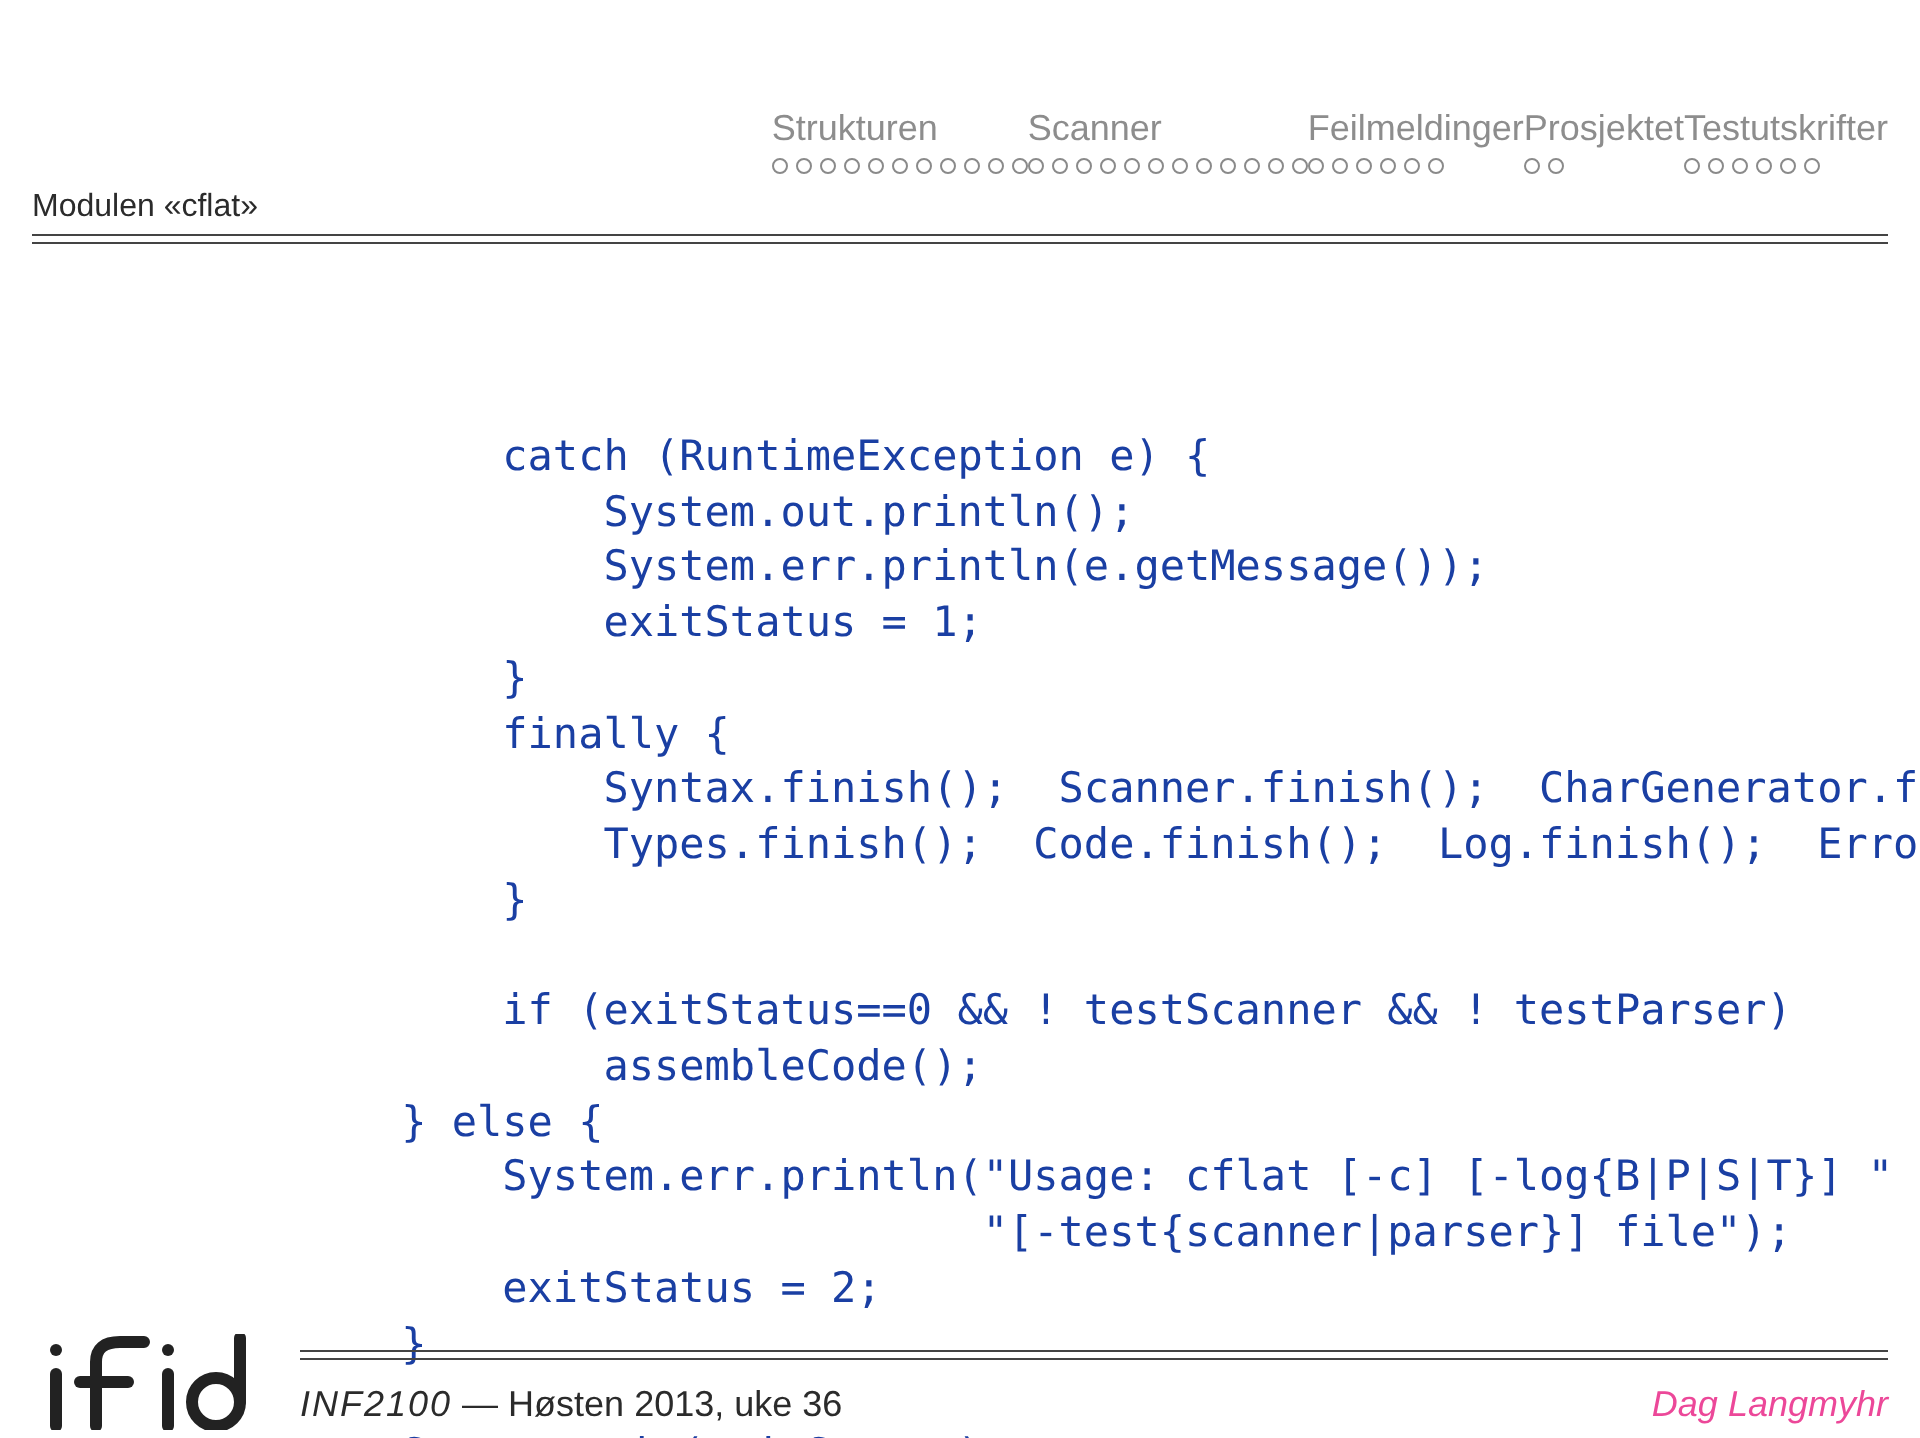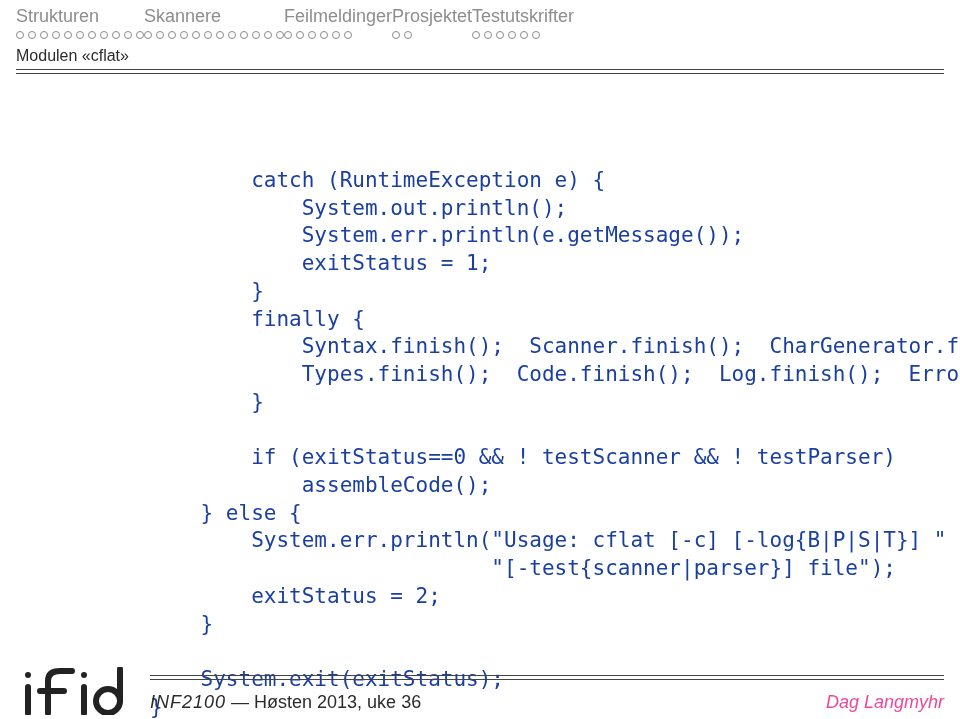--- a/index.html
+++ b/index.html
@@ -5,22 +5,23 @@
   * { box-sizing: border-box; margin: 0; padding: 0; }
   html, body { width: 960px; height: 719px; overflow: hidden; }
   body {
     background: #fff;
     font-family: "Segoe UI", "Helvetica Neue", Arial, sans-serif;
     color: #333;
     position: relative;
   }
   .nav {
     display: flex;
-    justify-content: flex-start;
+    justify-content: flex-end;
     padding: 6px 16px 0 16px;
+    margin-top: 48px;
   }
   .nav-item {
     display: flex;
     flex-direction: column;
     align-items: flex-start;
     gap: 2px;
   }
   .nav-label {
     font-size: 18px;
     color: #8d8d8d;
@@ -134,21 +135,21 @@
         <span class="dot"></span>
         <span class="dot"></span>
         <span class="dot"></span>
         <span class="dot"></span>
         <span class="dot"></span>
         <span class="dot"></span>
         <span class="dot"></span>
       </div>
     </div>
     <div class="nav-item">
-      <div class="nav-label">Skannere</div>
+      <div class="nav-label">Scanner</div>
       <div class="dots">
         <span class="dot"></span>
         <span class="dot"></span>
         <span class="dot"></span>
         <span class="dot"></span>
         <span class="dot"></span>
         <span class="dot"></span>
         <span class="dot"></span>
         <span class="dot"></span>
         <span class="dot"></span>

